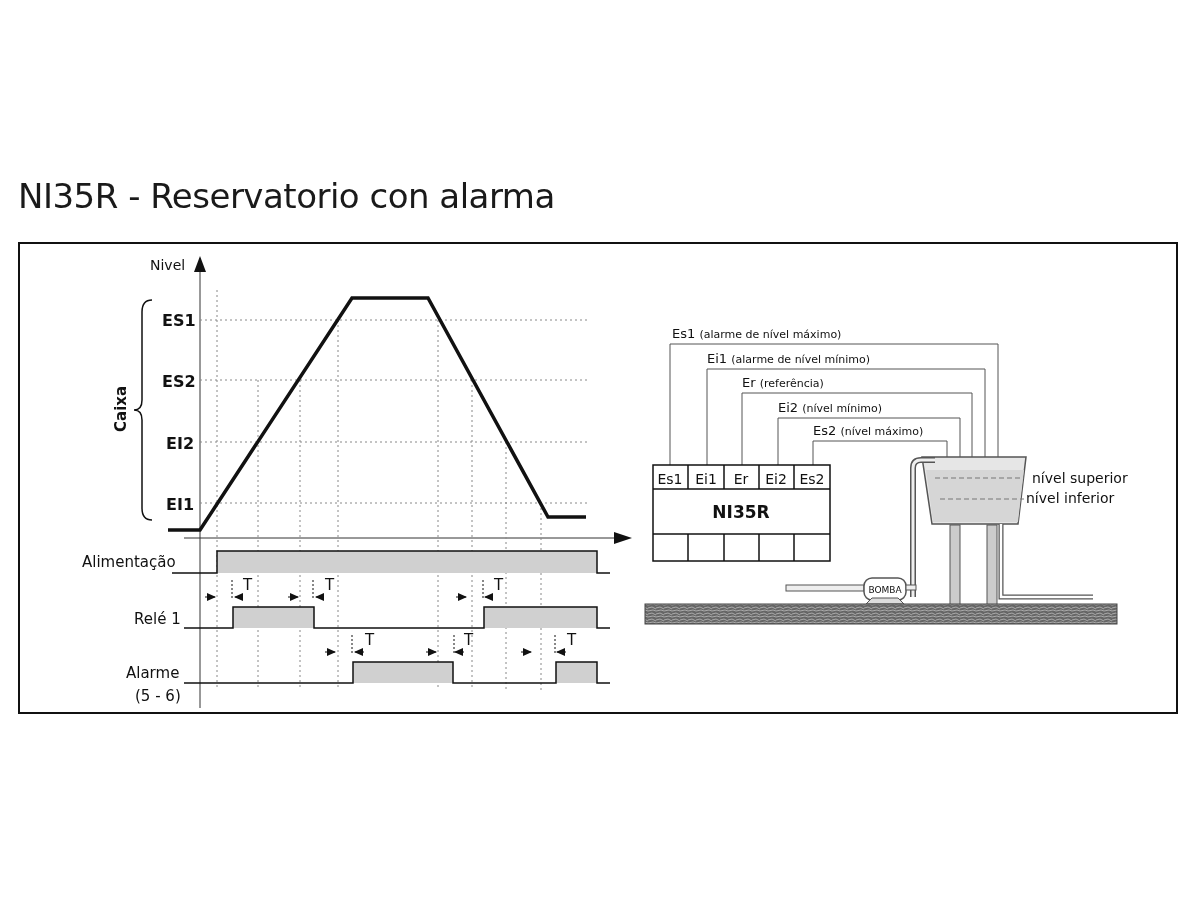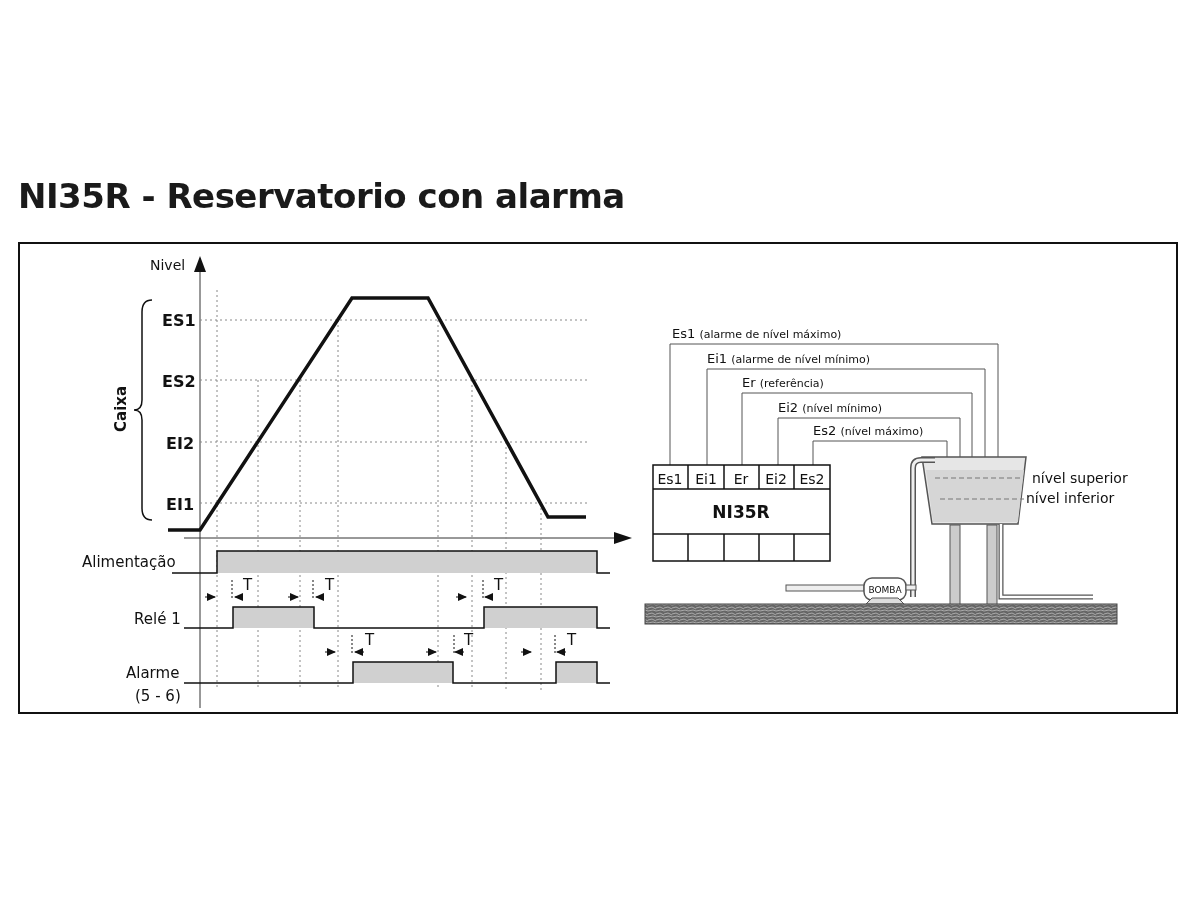--- a/index.html
+++ b/index.html
@@ -1,17 +1,17 @@
 <!DOCTYPE html>
 <html><head>
 <meta charset="utf-8">
 <style>
   html,body{margin:0;padding:0;background:#ffffff;}
   body{width:1200px;height:900px;position:relative;overflow:hidden;font-family:"DejaVu Sans",sans-serif;color:#111;}
-  .title{position:absolute;left:18px;top:176px;font-size:34px;font-weight:bold;letter-spacing:-0.5px;color:#1a1a1a;}
+  .title{position:absolute;left:18px;top:176px;font-size:34px;font-weight:normal;letter-spacing:-0.5px;color:#1a1a1a;}
   .frame{position:absolute;left:18px;top:242px;width:1160px;height:472px;border:2px solid #111;box-sizing:border-box;}
   svg{position:absolute;left:0;top:0;}
   .lbl{font-family:"DejaVu Sans",sans-serif;fill:#111;}
 </style>
 </head>
 <body>
 
 <div class="title">NI35R - Reservatorio con alarma</div>
 <div class="frame"></div>
 

